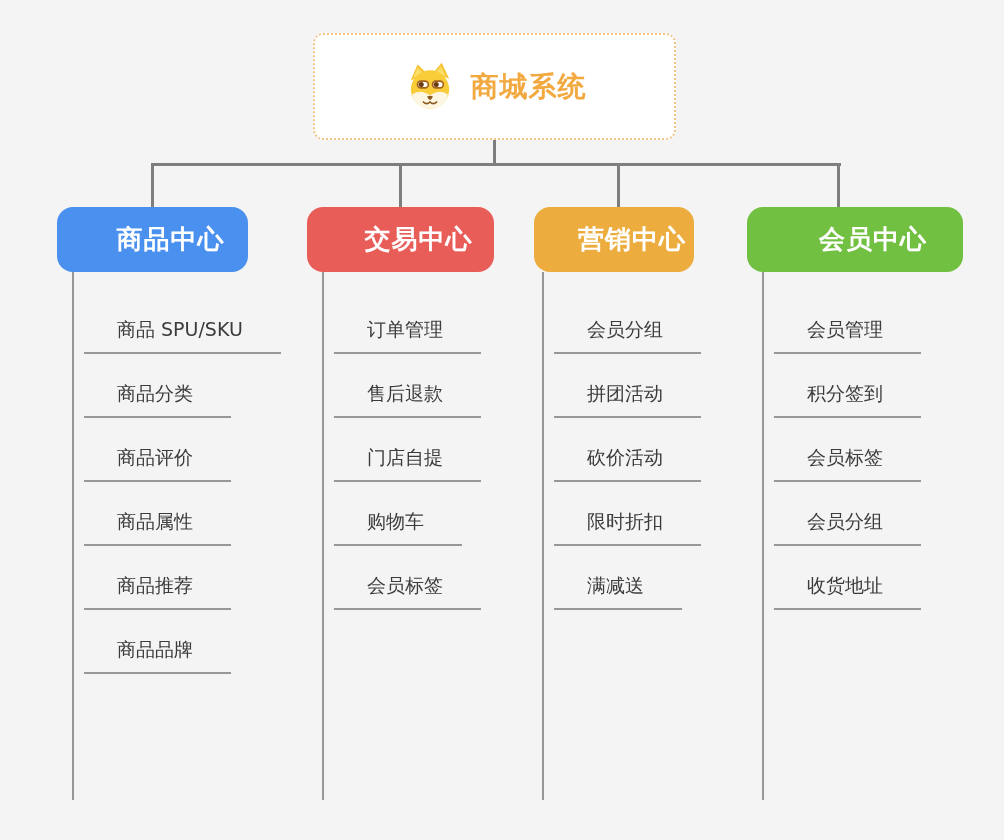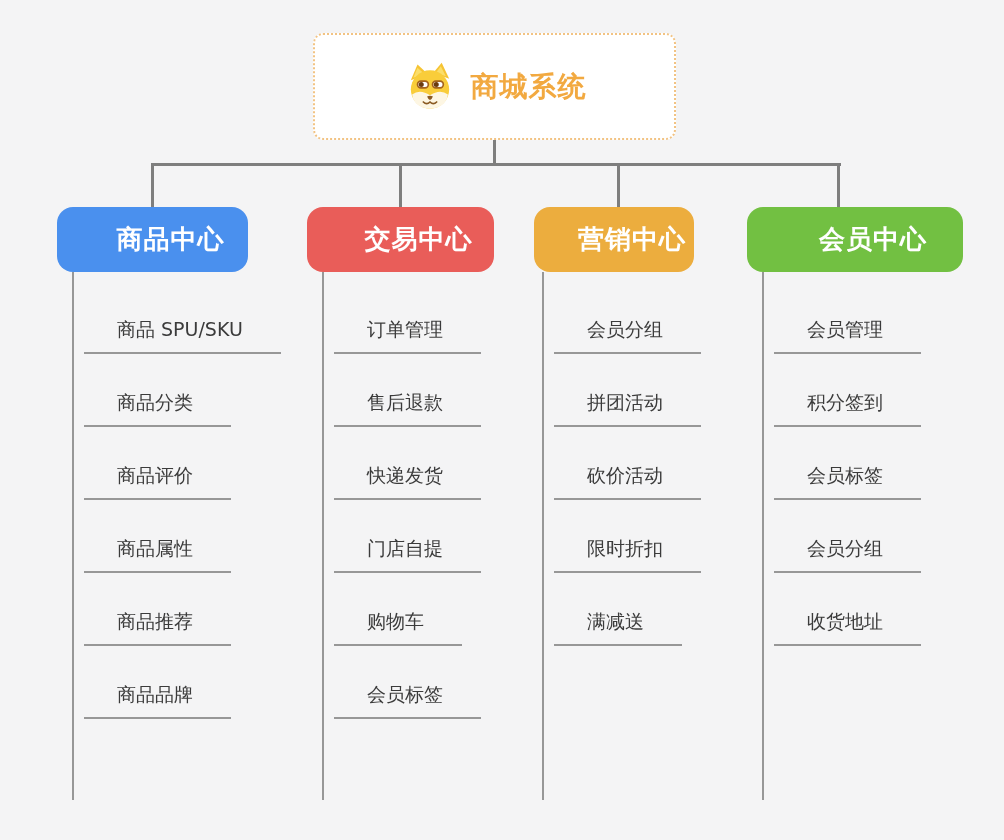--- a/index.html
+++ b/index.html
@@ -53,21 +53,21 @@
   
   .leaf-col { position:absolute; top:272px; }
   .leaf-col-0 { left:72px; }
   .leaf-col-1 { left:322px;font-family:Liberation Mono, monospace; }
   .leaf-col-2 { left:542px; }
   .leaf-col-3 { left:762px; }
   .vline {
     position:absolute; left:0; top:0; width:2px; height:528px;
     background:#979797;
   }
-  .leaf { height:73px; display:flex; align-items:flex-end; }
+  .leaf { height:64px; display:flex; align-items:flex-end; }
   .leaf.first { height:82px; }
   .leaf-label {
     display:inline-block;
     border-bottom:2px solid #979797;
     padding:0 38px 9px 33px;
     font-size:19px; color:#3b3b3b;
     white-space:nowrap;
     margin-left:12px;
   }
 </style>
@@ -132,23 +132,20 @@
 
   <div class="leaf-col leaf-col-1">
     <div class="vline"></div>
     <div class="leaf first">
         <span class="leaf-label">订单管理</span>
       </div>
     <div class="leaf">
         <span class="leaf-label">售后退款</span>
       </div>
     <div class="leaf">
-        <span class="leaf-label">快递发货</span>
-      </div>
-    <div class="leaf">
         <span class="leaf-label">门店自提</span>
       </div>
     <div class="leaf">
         <span class="leaf-label">购物车</span>
       </div>
     <div class="leaf">
         <span class="leaf-label">会员标签</span>
       </div>
   </div>
 

